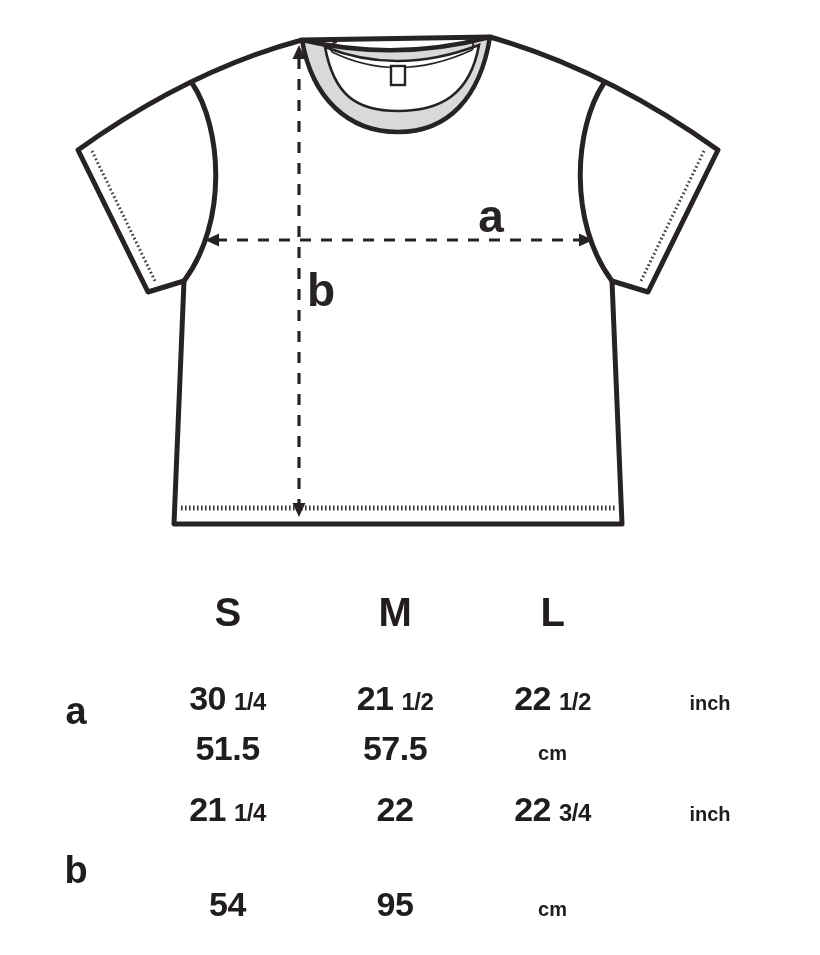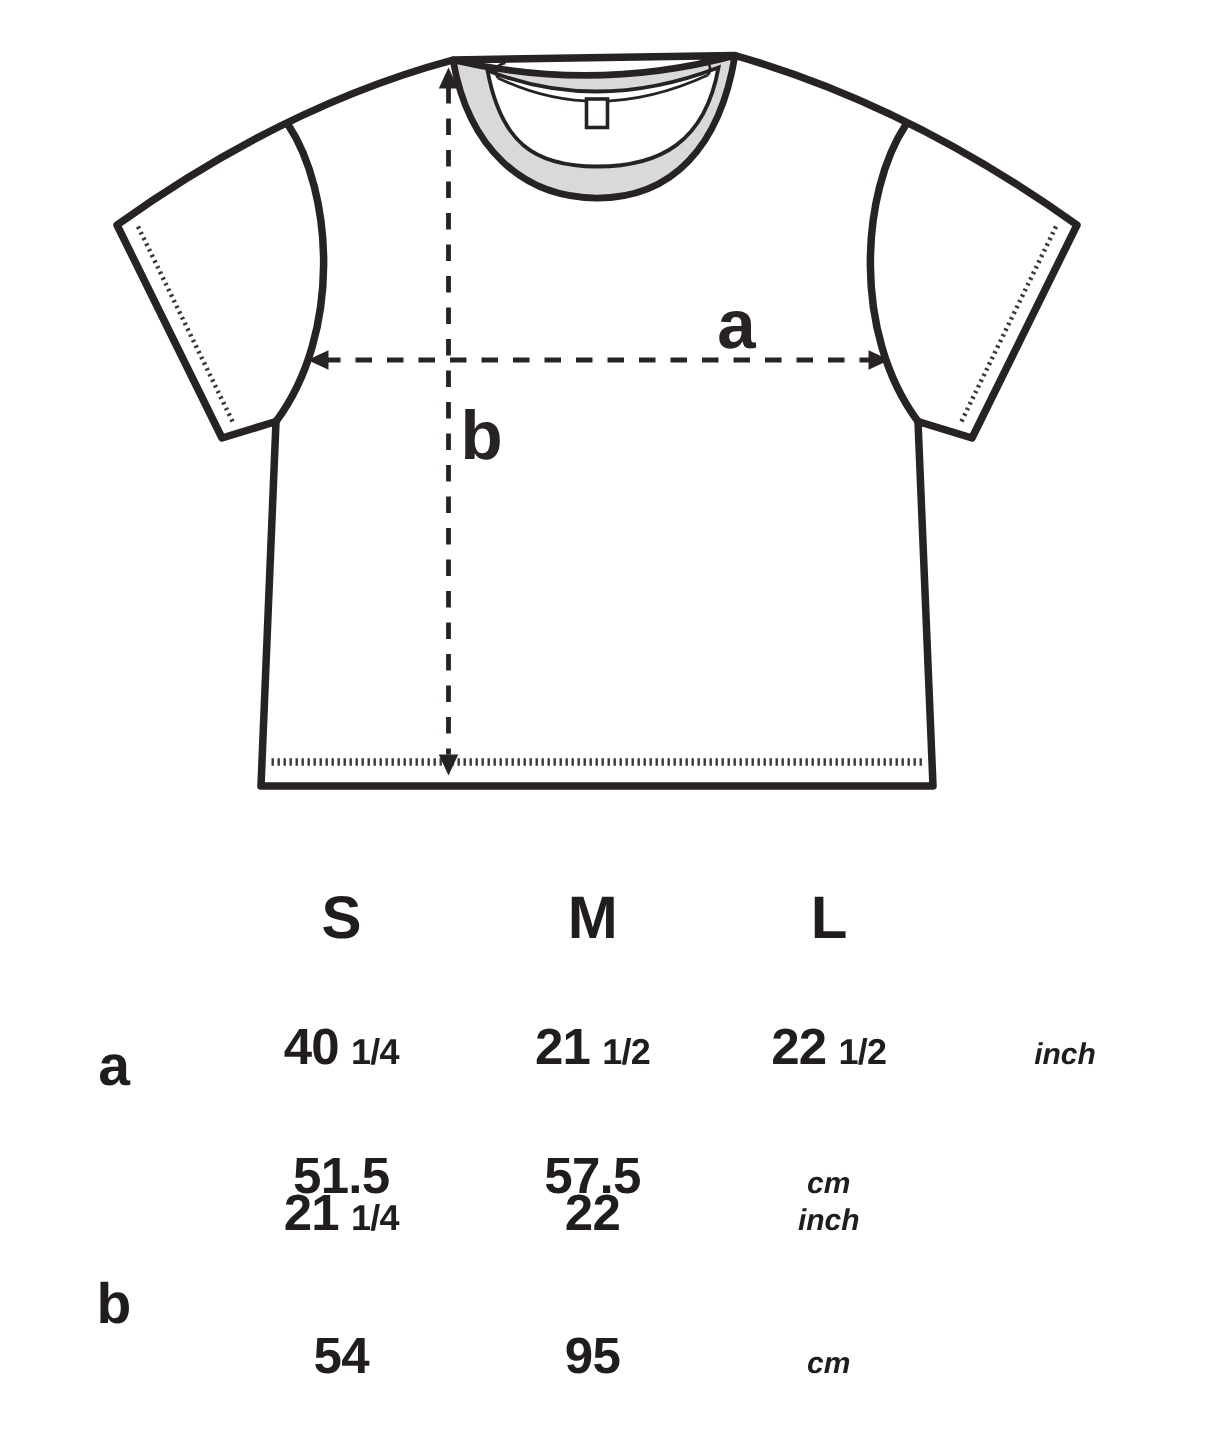--- a/index.html
+++ b/index.html
@@ -26,21 +26,21 @@
     display:grid;
     grid-template-columns:145px 165px 170px 145px 170px;
     align-items:baseline;
   }
   .cell{text-align:center;line-height:40px;}
   .hdr{font-size:40px;line-height:44px;letter-spacing:-0.5px;}
   .num{font-size:34px;letter-spacing:-0.5px;}
   .whole{font-size:34px;}
   .frac{font-size:24px;margin-left:8px;}
   .frac:empty{display:none;}
-  .unit{font-size:20px;font-style:italic;}
+  .unit{font-size:20px;}
   .row-label{
     position:absolute;left:54px;width:44px;
     text-align:center;font-size:38px;line-height:38px;
   }
 </style>
 </head>
 <body>
 
 <div class="page">
 
@@ -84,45 +84,48 @@
       <div class="cell"></div>
       <div class="cell hdr">S</div>
       <div class="cell hdr">M</div>
       <div class="cell hdr">L</div>
       <div class="cell"></div>
     </div>
 
     <div class="trow" style="top:678px">
       <div class="cell"></div>
       <div class="cell num">
-        <span class="whole">40</span><span class="frac">1/4</span>
+        <span class="whole">30</span><span class="frac">1/4</span>
       </div>
       <div class="cell num">
         <span class="whole">21</span><span class="frac">1/2</span>
       </div>
       <div class="cell num">
         <span class="whole">22</span><span class="frac">1/2</span>
       </div>
       <div class="cell unit">inch</div>
     </div>
 
-    <div class="trow" style="top:764px">
+    <div class="trow" style="top:728px">
       <div class="cell"></div>
       <div class="cell num">51.5</div>
       <div class="cell num">57.5</div>
       <div class="cell unit">cm</div>
     </div>
 
     <div class="trow" style="top:789px">
       <div class="cell"></div>
       <div class="cell num">
         <span class="whole">21</span><span class="frac">1/4</span>
       </div>
       <div class="cell num">
         <span class="whole">22</span>
+      </div>
+      <div class="cell num">
+        <span class="whole">22</span><span class="frac">3/4</span>
       </div>
       <div class="cell unit">inch</div>
     </div>
 
     <div class="trow" style="top:884px">
       <div class="cell"></div>
       <div class="cell num">54</div>
       <div class="cell num">95</div>
       <div class="cell unit">cm</div>
     </div>

